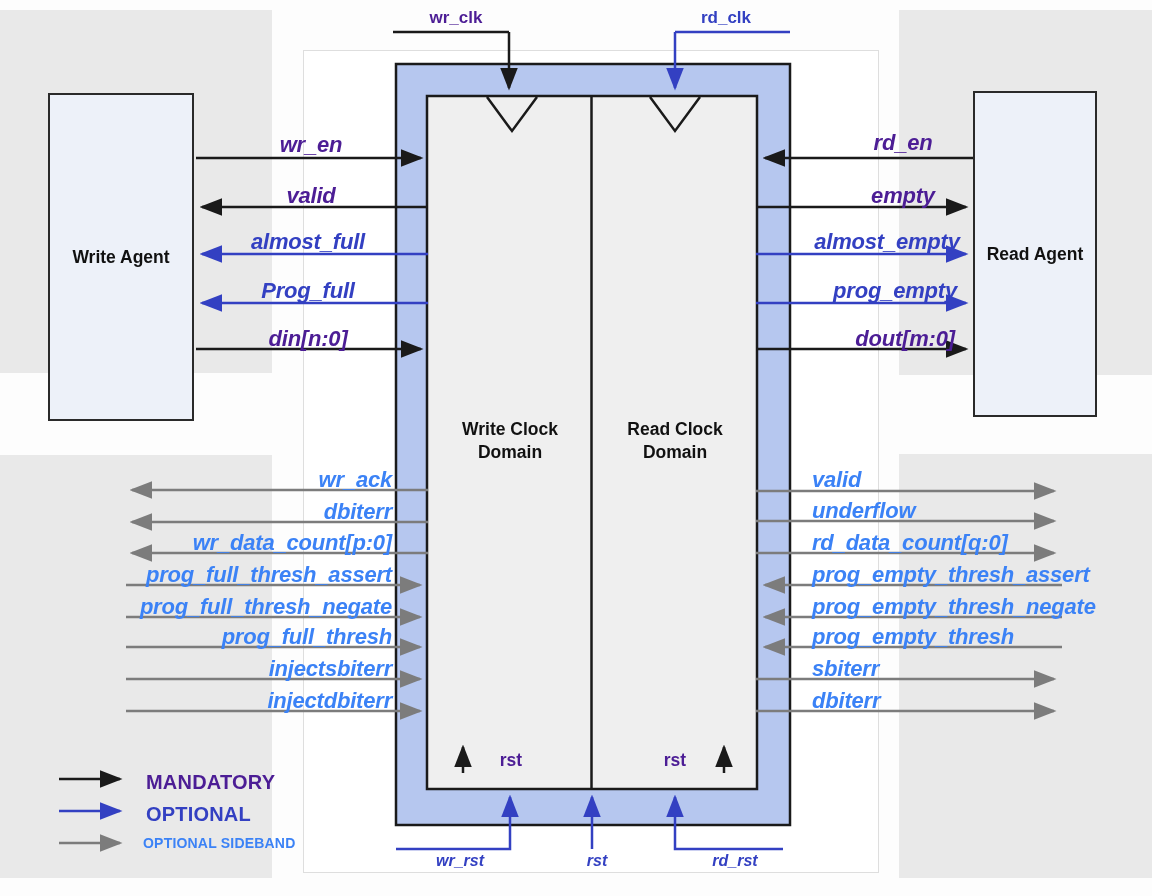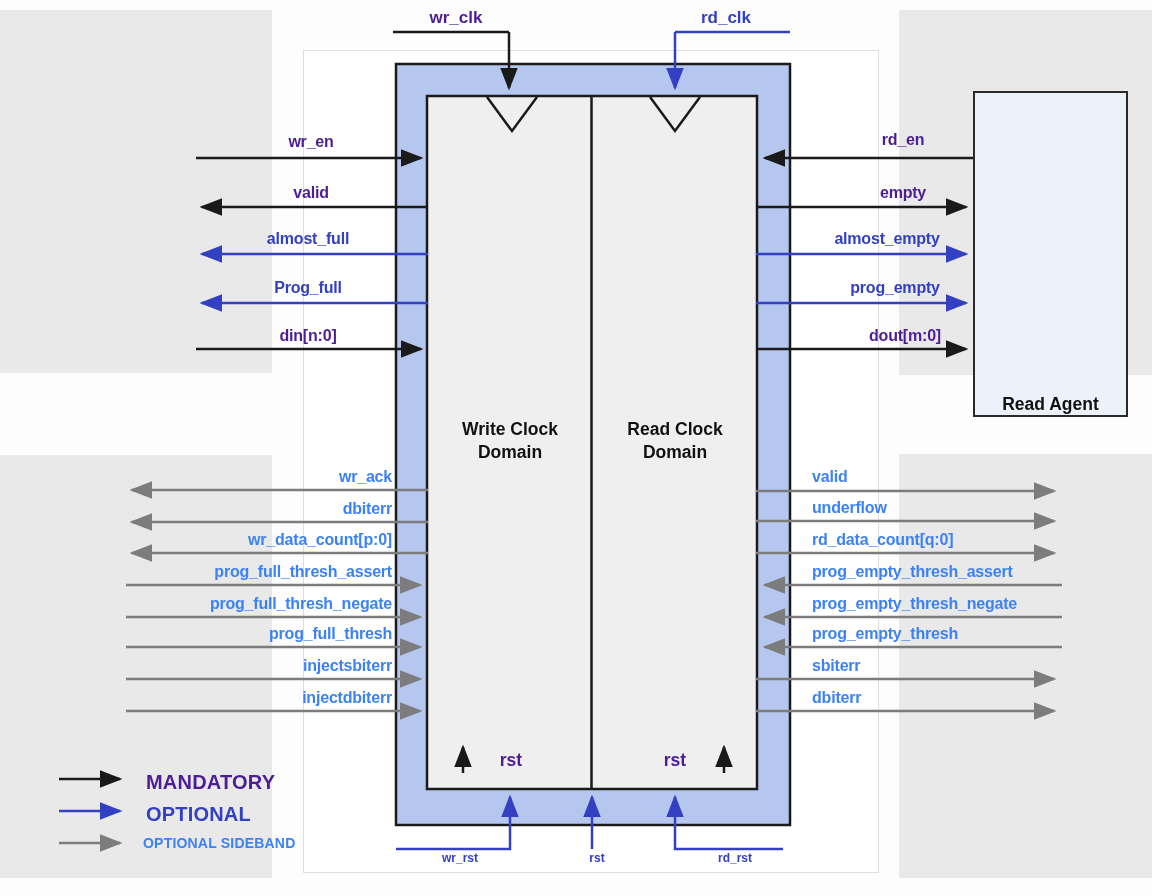--- a/index.html
+++ b/index.html
@@ -6,47 +6,50 @@
   .stage{
     position:relative;width:1152px;height:896px;overflow:hidden;
     background:#fdfdfd;
     font-family:"Liberation Sans","DejaVu Sans",sans-serif;
   }
   .panel{position:absolute;background:#e9e9e9;}
   .page-rect{position:absolute;left:303px;top:50px;width:576px;height:823px;
     background:#ffffff;border:1px solid #dedede;box-sizing:border-box;}
   svg.overlay{position:absolute;left:0;top:0;}
   .lbl{position:absolute;font-weight:bold;white-space:nowrap;line-height:1.1;}
-  .sig{font-size:16px;letter-spacing:-0.2px;}
+  .sig{font-size:22px;letter-spacing:-0.2px;font-style:italic;}
   .ctr{transform:translateX(-50%);}
   .k{color:#4c1d95;}
   .b{color:#3340c2;}
   .g{color:#3b82f6;}
   .clk-lbl{font-size:17px;}
   .agent-box{position:absolute;background:#edf1f9;border:2px solid #2a2a2a;
     box-sizing:border-box;display:flex;align-items:center;justify-content:center;}
   .agent-lbl{font-weight:bold;font-size:17.5px;color:#111;}
   .domain-lbl{font-size:17.5px;text-align:center;line-height:23px;color:#111;}
   .rst-lbl{font-size:17.5px;}
-  .reset-lbl{font-size:12px;}
+  .reset-lbl{font-size:16px;font-style:italic;}
   .legend-lbl{font-size:20px;letter-spacing:0.2px;}
   .legend-lbl.small{font-size:14px;}
 </style>
 </head>
 <body>
 
 <div class="stage">
 
   <div class="panel" style="left:0;top:10px;width:272px;height:363px;"></div>
   <div class="panel" style="left:899px;top:10px;width:253px;height:365px;"></div>
   <div class="panel" style="left:0;top:455px;width:272px;height:423px;"></div>
   <div class="panel" style="left:899px;top:454px;width:253px;height:424px;"></div>
   <div class="page-rect"></div>
 
-  <div class="agent-box" style="left:973px;top:91px;width:155px;height:326px;align-items:flex-end;">
+  <div class="agent-box" style="left:48px;top:93px;width:146px;height:328px;">
+    <span class="agent-lbl">Write Agent</span>
+  </div>
+  <div class="agent-box" style="left:973px;top:91px;width:124px;height:326px;">
     <span class="agent-lbl">Read Agent</span>
   </div>
 
   <svg class="overlay" width="1152" height="896" viewBox="0 0 1152 896">
     <defs>
       <marker id="ah-k" markerWidth="9" markerHeight="7" refX="8" refY="3.5" orient="auto" markerUnits="strokeWidth">
         <path d="M0,0 L9,3.5 L0,7 Z" fill="#1a1a1a"></path>
       </marker>
       <marker id="ah-b" markerWidth="9" markerHeight="7" refX="8" refY="3.5" orient="auto" markerUnits="strokeWidth">
         <path d="M0,0 L9,3.5 L0,7 Z" fill="#3340c2"></path>

